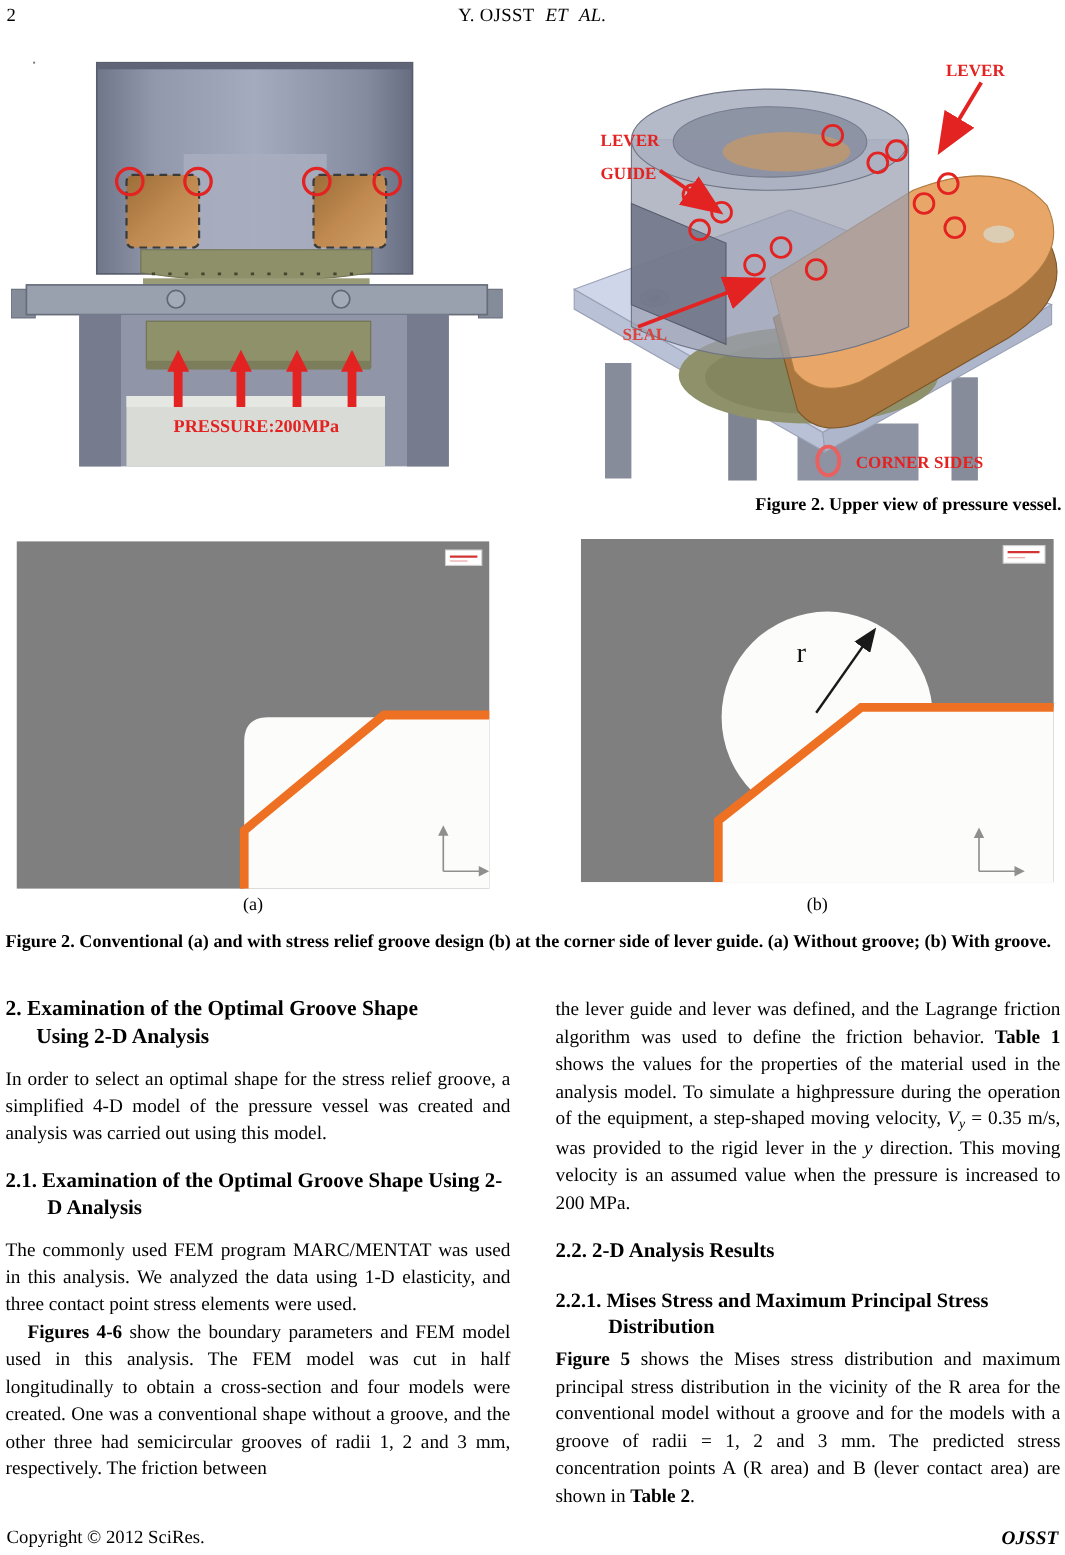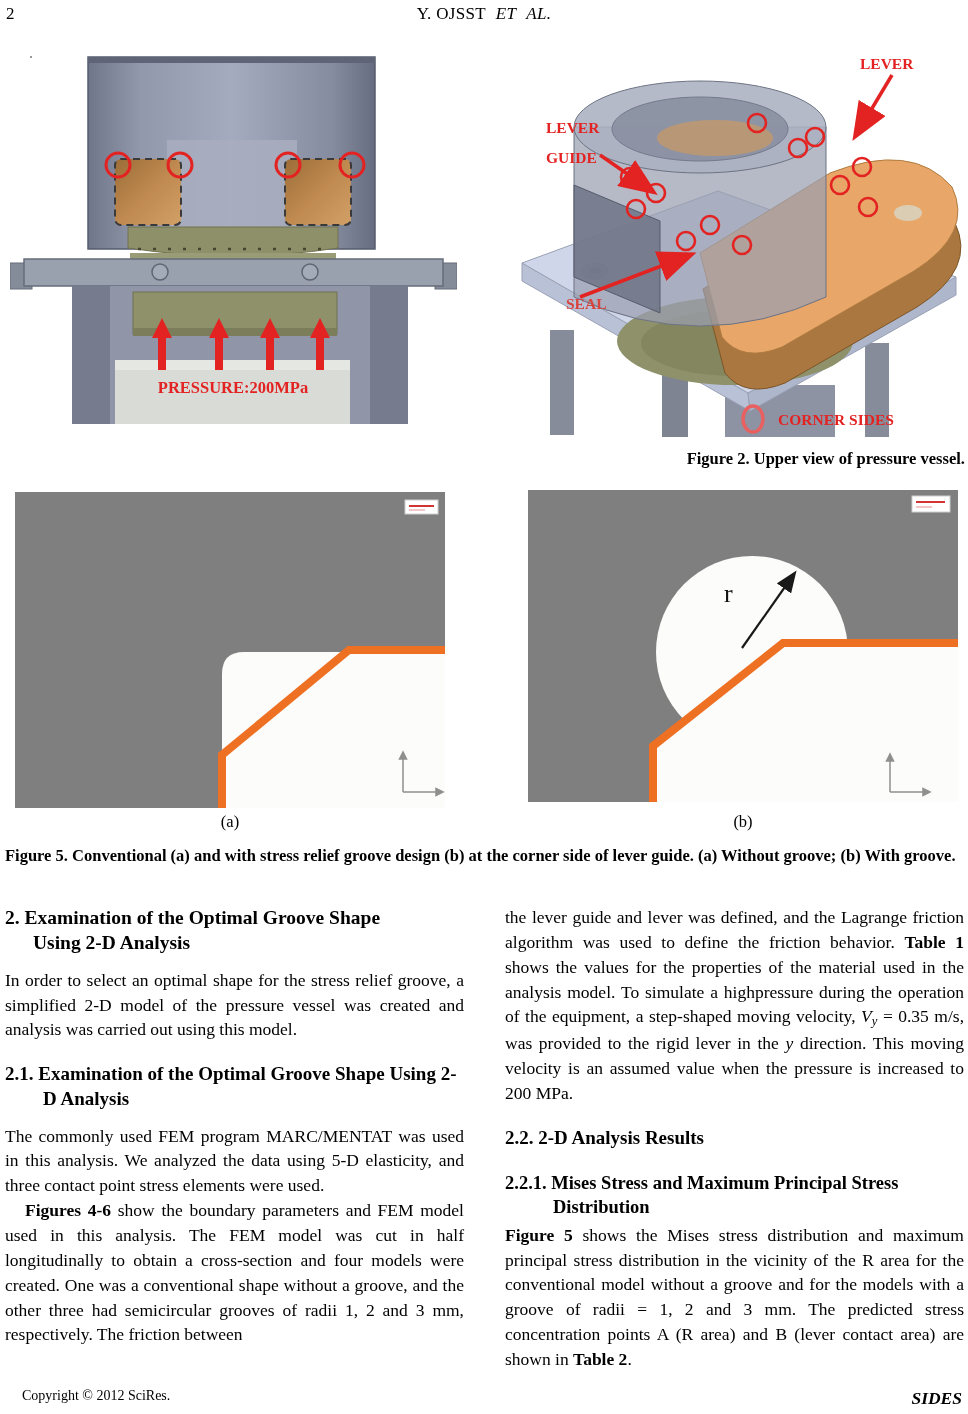--- a/index.html
+++ b/index.html
@@ -35,21 +35,21 @@
   h2.sec { font-size:19.5px; font-weight:bold; line-height:1.3; margin:0 0 12px 0;
            padding-left:28px; text-indent:-28px; }
   h2.sec.first { max-width:392px;font-family:Liberation Serif, serif; }
   h3.sub { font-size:19px; font-weight:bold; line-height:1.3; margin:20px 0 12px 0;
            padding-left:38px; text-indent:-38px; }
   h3.sub221 { font-size:18.5px; margin:20px 0 4px 0; padding-left:48px; text-indent:-48px; }
   .vsub { font-size:0.72em; vertical-align:-0.25em; }
   .it { font-style:italic; }
 
   
-  .foot-left { position:absolute; left:6px; top:1388px; font-size:14px;margin-left:16px; }
+  .foot-left { position:absolute; left:6px; top:1388px; font-size:17px; }
   .foot-right { position:absolute; right:6px; top:1388px; font-size:17.5px; font-weight:bold; font-style:italic; }
 
   svg text { font-family:"Liberation Serif","DejaVu Serif",serif; }
 </style>
 </head>
 <body>
 
 <div class="page">
 
   <div class="hdr-num">2</div>
@@ -249,33 +249,33 @@
       <g stroke="#8f8f8f" stroke-width="1.5" fill="#8f8f8f">
         <line x1="362" y1="270" x2="362" y2="302"></line>
           <line x1="362" y1="302" x2="396" y2="302"></line>
         <path d="M362,264 l-3.5,7 h7 z"></path>
           <path d="M402,302 l-7,-3.5 v7 z"></path>
       </g>
     </svg>
   </div>
   <div class="tag-b">(b)</div>
 
-  <div class="caption cap-fig3">Figure 5. Conventional (a) and with stress relief groove design (b) at the corner side of lever guide. (a) Without groove; (b) With groove.</div>
+  <div class="caption cap-fig3">Figure 2. Conventional (a) and with stress relief groove design (b) at the corner side of lever guide. (a) Without groove; (b) With groove.</div>
 
   <div class="col col-left">
     <h2 class="sec first">2. Examination of the Optimal Groove Shape Using 2-D Analysis</h2>
-    <p>In order to select an optimal shape for the stress relief groove, a simplified 2-D model of the pressure vessel was created and analysis was carried out using this model.</p>
+    <p>In order to select an optimal shape for the stress relief groove, a simplified 4-D model of the pressure vessel was created and analysis was carried out using this model.</p>
     <h3 class="sub">2.1. Examination of the Optimal Groove Shape Using 2-D Analysis</h3>
-    <p>The commonly used FEM program MARC/MENTAT was used in this analysis. We analyzed the data using 5-D elasticity, and three contact point stress elements were used.</p>
+    <p>The commonly used FEM program MARC/MENTAT was used in this analysis. We analyzed the data using 1-D elasticity, and three contact point stress elements were used.</p>
     <p class="indented"><b>Figures 4-6</b><span> show the boundary parameters and FEM model used in this analysis. The FEM model was cut in half longitudinally to obtain a cross-section and four models were created. One was a conventional shape without a groove, and the other three had semicircular grooves of radii 1, 2 and 3 mm, respectively. The friction between</span></p>
   </div>
 
   <div class="col col-right">
     <p><span>the lever guide and lever was defined, and the Lagrange friction algorithm was used to define the friction behavior. </span><b>Table 1</b><span> shows the values for the properties of the material used in the analysis model. To simulate a highpressure during the operation of the equipment, a step-shaped moving velocity, </span><span class="it">V</span><span class="vsub it">y</span><span> = 0.35 m/s, was provided to the rigid lever in the </span><span class="it">y</span><span> direction. This moving velocity is an assumed value when the pressure is increased to 200 MPa.</span></p>
     <h3 class="sub">2.2. 2-D Analysis Results</h3>
     <h3 class="sub sub221">2.2.1. Mises Stress and Maximum Principal Stress Distribution</h3>
     <p><b>Figure 5</b><span> shows the Mises stress distribution and maximum principal stress distribution in the vicinity of the R area for the conventional model without a groove and for the models with a groove of radii = 1, 2 and 3 mm. The predicted stress concentration points A (R area) and B (lever contact area) are shown in </span><b>Table 2</b><span>.</span></p>
   </div>
 
   <div class="foot-left">Copyright © 2012 SciRes.</div>
-  <div class="foot-right">SIDES</div>
+  <div class="foot-right">OJSST</div>
 
 </div>
 
 </body></html>

